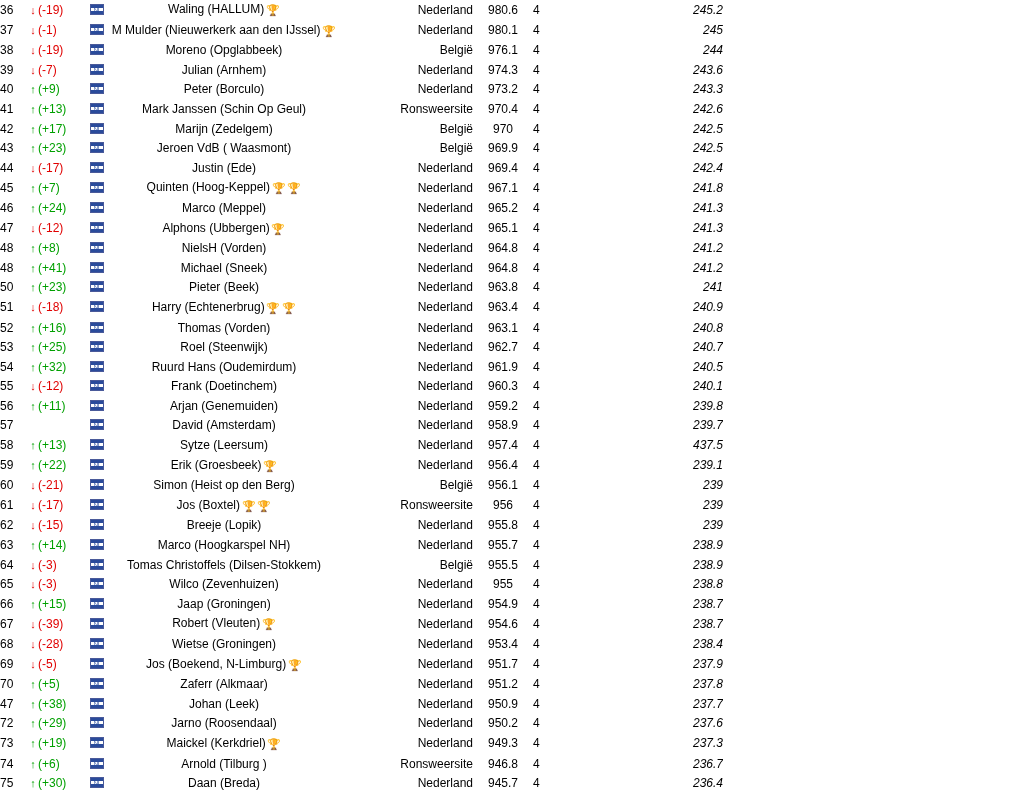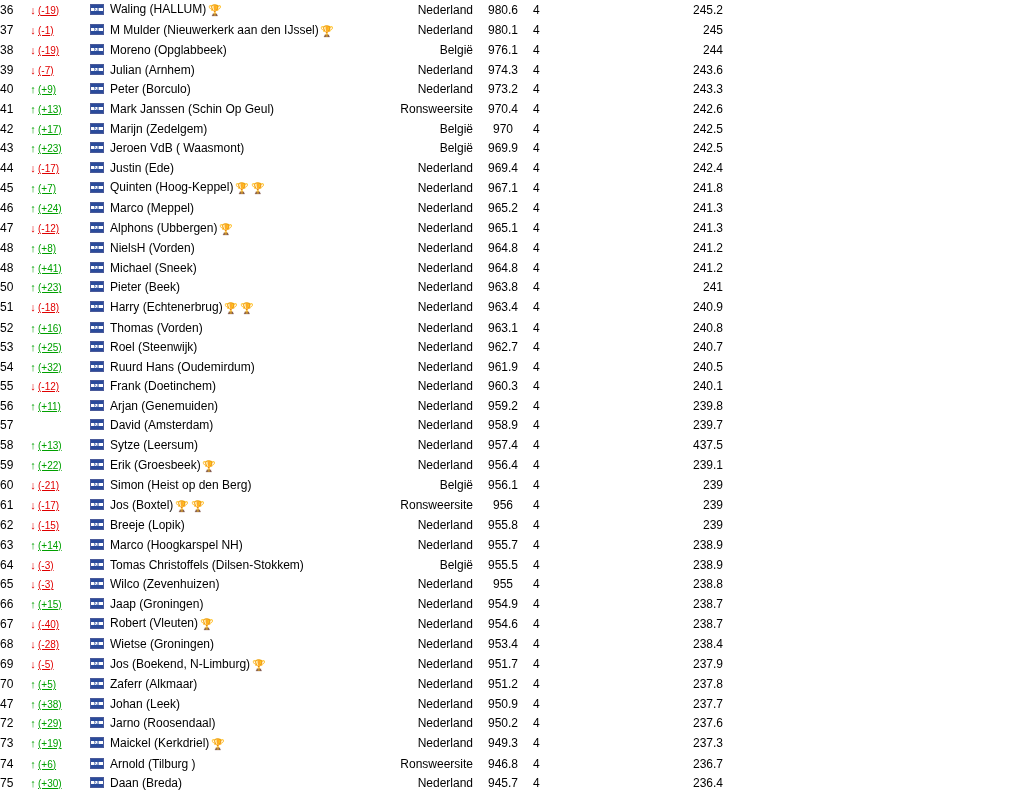--- a/index.html
+++ b/index.html
@@ -53,21 +53,21 @@
   }
   .arrow {
     font-size: 11px;
     display: inline-block;
     width: 10px;
     text-align: center;
   }
   .arrow.up { color: #00a000; }
   .arrow.down { color: #e00000; }
   .arrow.flat { color: #ffffff; }
-  .delta { font-size: 10px; text-decoration: underline; }
+  .delta { font-size: 12px; }
   .delta.up { color: #00a000; }
   .delta.down { color: #e00000; }
   .delta.flat { color: #ffffff; }
 
   td.flagcell {
     text-align: left;
     padding-left: 2px;
   }
   .flag-nl {
     display: inline-block;
@@ -97,37 +97,37 @@
     position: absolute;
     left: 0; right: 0; top: 2px;
     font-size: 6px;
     line-height: 6px;
     text-align: center;
     color: #2a4b9b;
     font-family: "Liberation Sans", sans-serif;
     letter-spacing: -0.5px;
   }
   td.name {
-    text-align: left;
+    text-align: center;
     padding-left: 8px;
   }
   .trophy {
     display: inline-block;
     margin-left: 2px;
     font-size: 11px;
     vertical-align: -1px;
   }
   .trophy.gold { color: #d4a017; }
   .trophy.silver { color: #9aa0a6; }
   .trophy.bronze { color: #b5651d; }
   .trophy.cup { color: #c0392b; }
   td.country { text-align: right; padding-left: 2px; }
   td.points  { text-align: center; padding-left: 2px; }
   td.games   { text-align: left; padding-left: 2px; }
-  td.avg     { text-align: right; padding-right: 36px; }
+  td.avg     { text-align: right; padding-right: 36px; font-style: italic; }
   td.rest    { }
 </style>
 </head>
 <body>
 
 <table class="ranking">
   <colgroup>
     <col class="c-rank">
       <col class="c-move">
       <col class="c-flag">
@@ -475,21 +475,21 @@
         <td class="flagcell"><span class="flag-nl"><span class="flag-letters">NL</span></span></td>
         <td class="name"><span>Jaap (Groningen)</span></td>
         <td class="country">Nederland</td>
         <td class="points">954.9</td>
         <td class="games">4</td>
         <td class="avg">238.7</td>
         <td class="rest">&nbsp;</td>
       </tr>
       <tr>
         <td class="rank">67</td>
-        <td class="move"><span class="arrow down">↓</span><span class="delta down">(-40)</span></td>
+        <td class="move"><span class="arrow down">↓</span><span class="delta down">(-39)</span></td>
         <td class="flagcell"><span class="flag-nl"><span class="flag-letters">NL</span></span></td>
         <td class="name"><span>Robert (Vleuten)</span><span class="trophy cup">🏆</span></td>
         <td class="country">Nederland</td>
         <td class="points">954.6</td>
         <td class="games">4</td>
         <td class="avg">238.7</td>
         <td class="rest">&nbsp;</td>
       </tr>
       <tr>
         <td class="rank">68</td>

